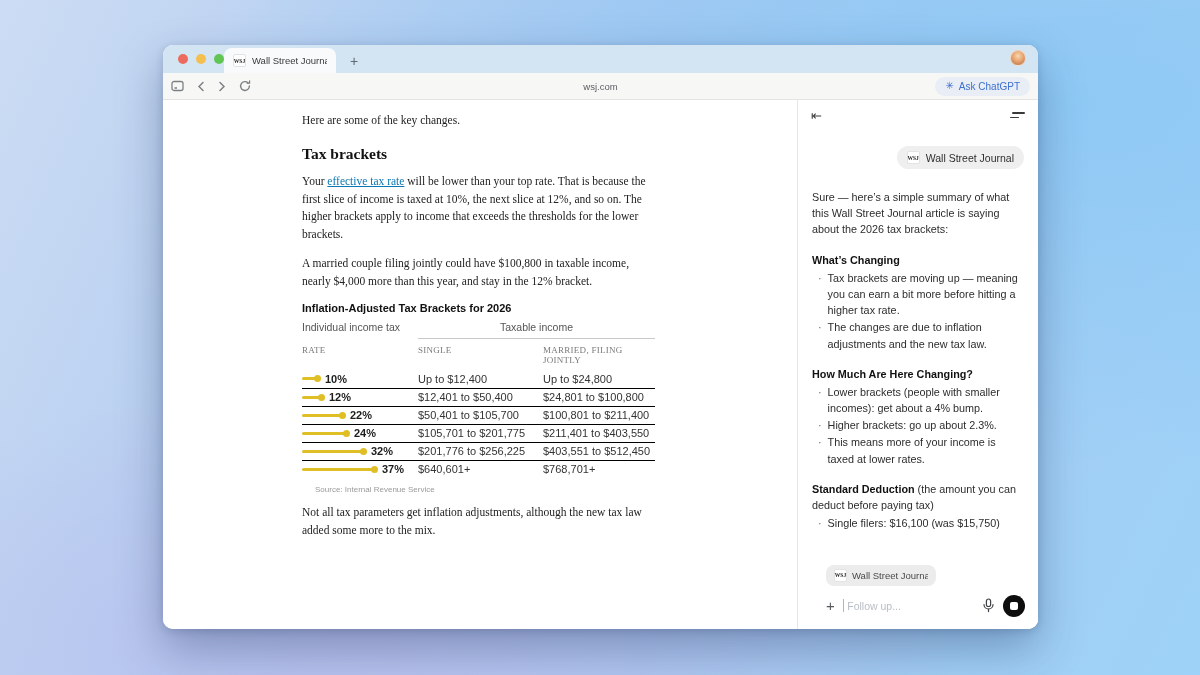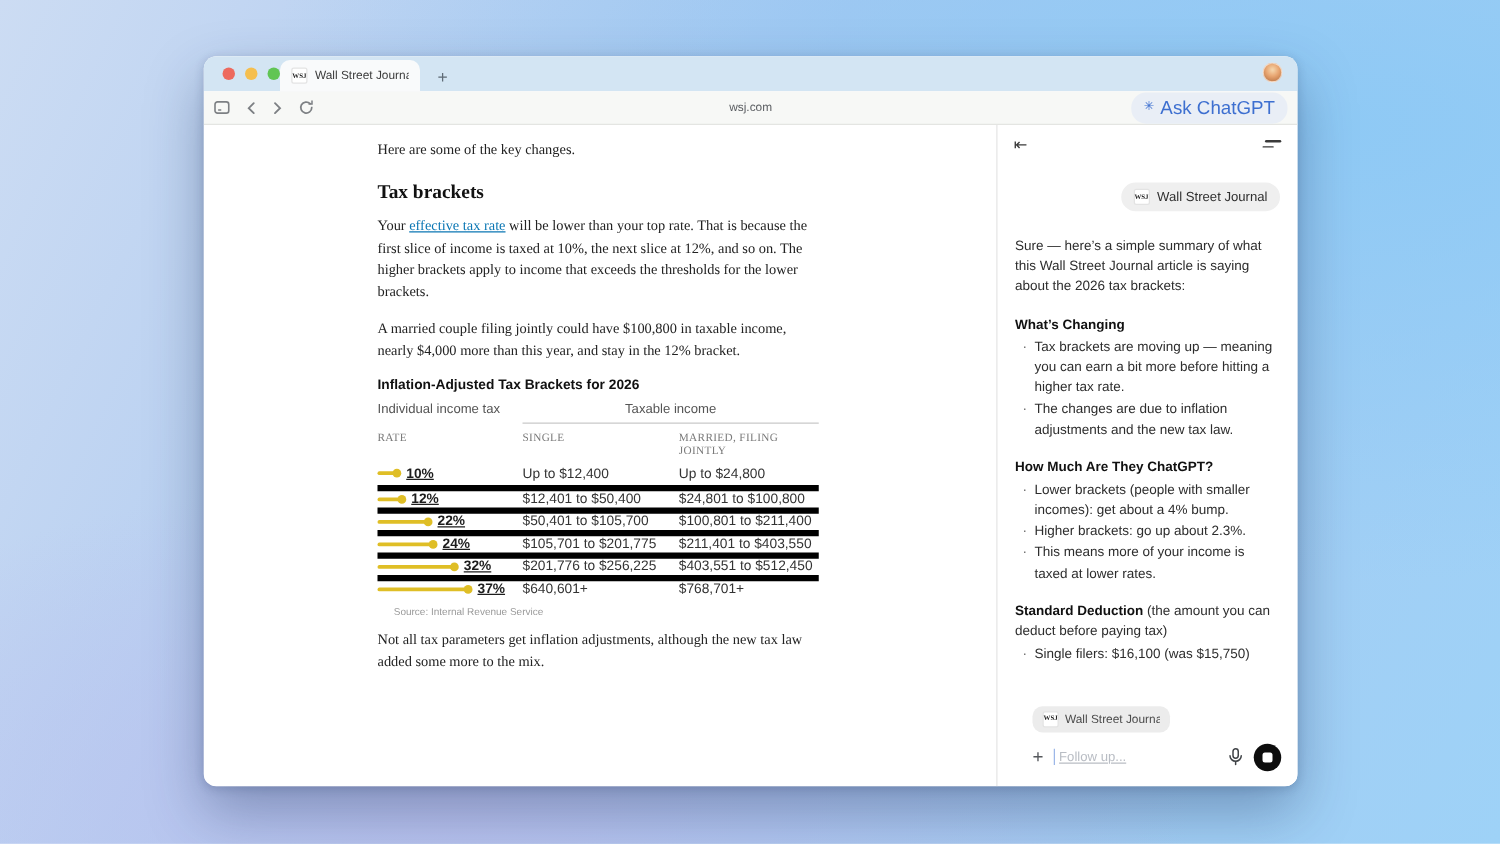--- a/index.html
+++ b/index.html
@@ -45,42 +45,42 @@
   
   .toolbar { height:27px; background:#f7f8f6; border-bottom:1px solid #e4e5e2; display:flex; align-items:center; padding:0 8px; position:relative; flex:none; }
   .nav-icons { display:flex; align-items:center; gap:13px; color:#7d8084; }
   .nav-icons svg { display:block; }
   .url { position:absolute; left:50%; transform:translateX(-50%); font-size:9.5px; color:#5a5d61; }
   .ask-btn {
     position:absolute; right:8px; display:flex; align-items:center; gap:5px;
     background:#e9eef6; border-radius:12px; padding:4px 10px; cursor:default;
   }
   .ask-btn .oai { color:#3d6fd0; font-size:10px; line-height:1; }
-  .ask-btn .lbl { font-size:15px; color:#3d6fd0; font-weight:500; }
+  .ask-btn .lbl { font-size:10px; color:#3d6fd0; font-weight:500; }
 
   
   .content { flex:1; display:flex; min-height:0; }
   .main { flex:1; background:#fff; overflow:hidden; }
   .article { width:353px; margin-left:139px; padding-top:12px; font-family:"Liberation Serif", serif; color:#222; }
   .article p { font-size:11.5px; line-height:1.55; margin-bottom:11px; }
   .article h2 { font-size:15.5px; font-weight:bold; margin:15px 0 10px; color:#111; }
   .article a { color:#0b77b4; text-decoration:underline; }
 
   
   .taxtable { font-family:"Liberation Sans", sans-serif; margin:4px 0 10px; }
   .tt-title { font-size:11px; font-weight:bold; color:#111; margin-bottom:7px; }
   .tt-subhead { display:grid; grid-template-columns:116px 1fr; font-size:10.5px; color:#555; }
   .tt-subhead .right { text-align:center; border-bottom:1px solid #c9c9c9; padding-bottom:5px; }
   .tt-headers { display:grid; grid-template-columns:116px 125px 1fr; font-size:9px; color:#7a7a7a; letter-spacing:.03em; padding:6px 0 5px;font-family:Liberation Serif, serif; }
-  .t-row { display:grid; grid-template-columns:116px 125px 1fr; align-items:center; height:18px; border-top:5px solid #000000; font-size:11px; color:#333; }
+  .t-row { display:grid; grid-template-columns:116px 125px 1fr; align-items:center; height:18px; border-top:1px solid #000000; font-size:11px; color:#333; }
   .tt-headers + .t-row { border-top:none; }
   .t-rate { display:flex; align-items:center; gap:6px; }
   .bar { height:3px; background:#dfbe26; border-radius:2px; position:relative; flex:none; }
   .bar::after { content:''; position:absolute; right:-2px; top:-2px; width:7px; height:7px; border-radius:50%; background:#dfbe26; }
-  .t-rate b { font-size:11px; color:#1d1d1d;text-decoration:underline; }
+  .t-rate b { font-size:11px; color:#1d1d1d; }
   .tt-source { font-size:8px; color:#9a9a9a; margin-top:7px;margin-left:13px; }
 
   
   .sidebar { width:241px; flex:none; background:#fff; border-left:1px solid #e6e6e6; position:relative; overflow:hidden; }
   .sb-header { height:30px; display:flex; align-items:center; justify-content:space-between; padding:0 13px; }
   .collapse-ic { font-size:13px; color:#3a3a3a; line-height:1; cursor:default; }
   .menu-ic { display:flex; flex-direction:column; gap:3px; align-items:flex-start; cursor:default; }
   .menu-ic span { display:block; height:1.5px; background:#3a3a3a; border-radius:1px; }
   .menu-ic .l1 { width:13px; margin-left:2px; }
   .menu-ic .l2 { width:9px; }
@@ -103,21 +103,21 @@
   .bullet .dot { color:#666; flex:none; }
 
   .composer { position:absolute; left:15px; right:0; bottom:0; height:66px; background:#fff; padding:0 13px; }
   .fade { position:absolute; left:0; right:0; top:-22px; height:22px; background:linear-gradient(rgba(255,255,255,0), #fff); pointer-events:none; }
   .ctx-chip { display:inline-flex; align-items:center; gap:5px; background:#ececec; border-radius:8px; padding:4px 8px; max-width:110px; }
   .ctx-chip .txt { font-size:9.5px; color:#4a4a4a; white-space:nowrap; overflow:hidden; }
   .input-row { display:flex; align-items:center; margin-top:9px; gap:8px; }
   .plus-ic { font-size:15px; color:#55585c; line-height:1; }
   .follow-input { flex:1; display:flex; align-items:center; gap:1px; }
   .caret { width:1.5px; height:13px; background:#9db7e8; }
-  .placeholder { font-size:10.5px; color:#b9bdc4; padding-left:2px;text-decoration:underline; }
+  .placeholder { font-size:10.5px; color:#b9bdc4; padding-left:2px; }
   .mic-ic { color:#3f4246; display:flex; }
   .send-btn { width:22px; height:22px; border-radius:50%; background:#0d0d0d; display:flex; align-items:center; justify-content:center; flex:none; }
   .send-btn .sq { width:8px; height:8px; border-radius:2px; background:#fff; }
 </style>
 </head>
 <body>
 
 <div class="window">
 
   <div class="tabstrip">
@@ -272,21 +272,21 @@
                   <span>Tax brackets are moving up — meaning you can earn a bit more before hitting a higher tax rate.</span>
                 </div>
               <div class="bullet">
                   <span class="dot">·</span>
                   <span>The changes are due to inflation adjustments and the new tax law.</span>
                 </div>
             </div>
           </div>
 
           <div class="sec">
-            <div><b>How Much Are They ChatGPT?</b><span></span></div>
+            <div><b>How Much Are Here Changing?</b><span></span></div>
             <div class="bullets">
               <div class="bullet">
                   <span class="dot">·</span>
                   <span>Lower brackets (people with smaller incomes): get about a 4% bump.</span>
                 </div>
               <div class="bullet">
                   <span class="dot">·</span>
                   <span>Higher brackets: go up about 2.3%.</span>
                 </div>
               <div class="bullet">

